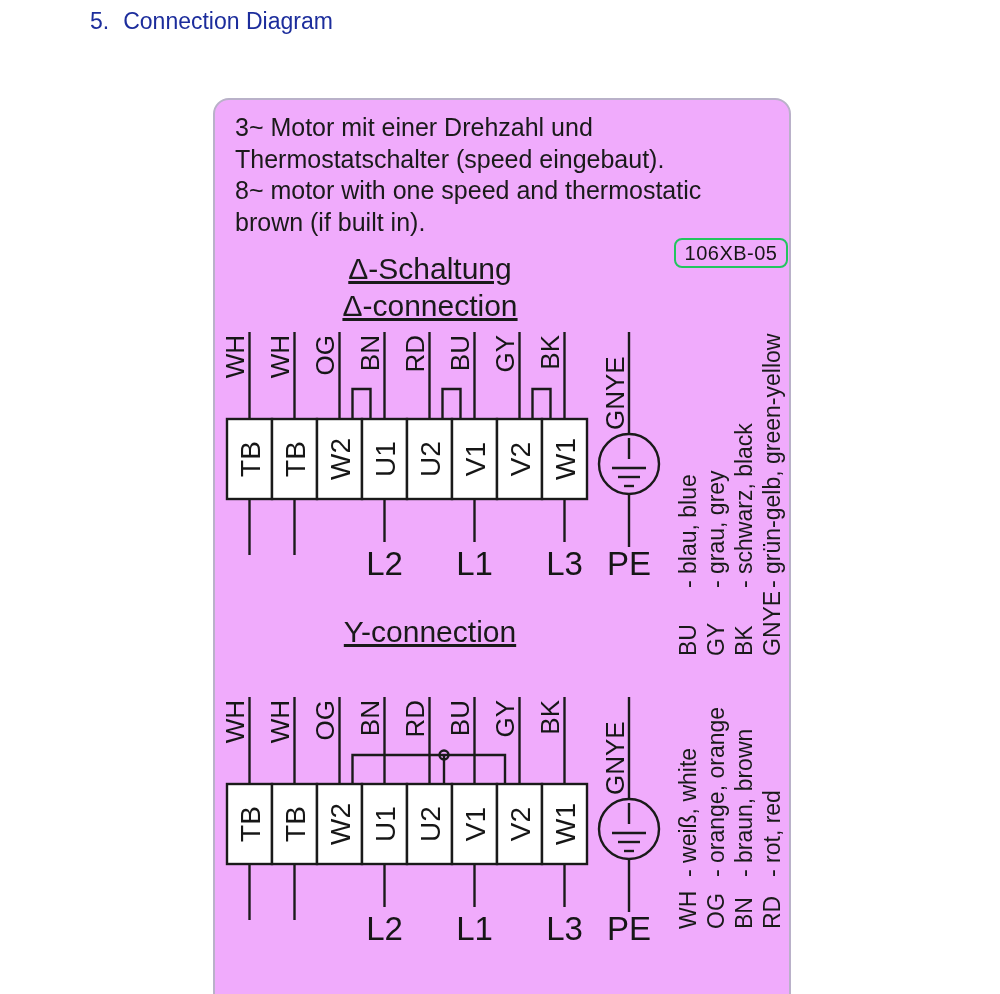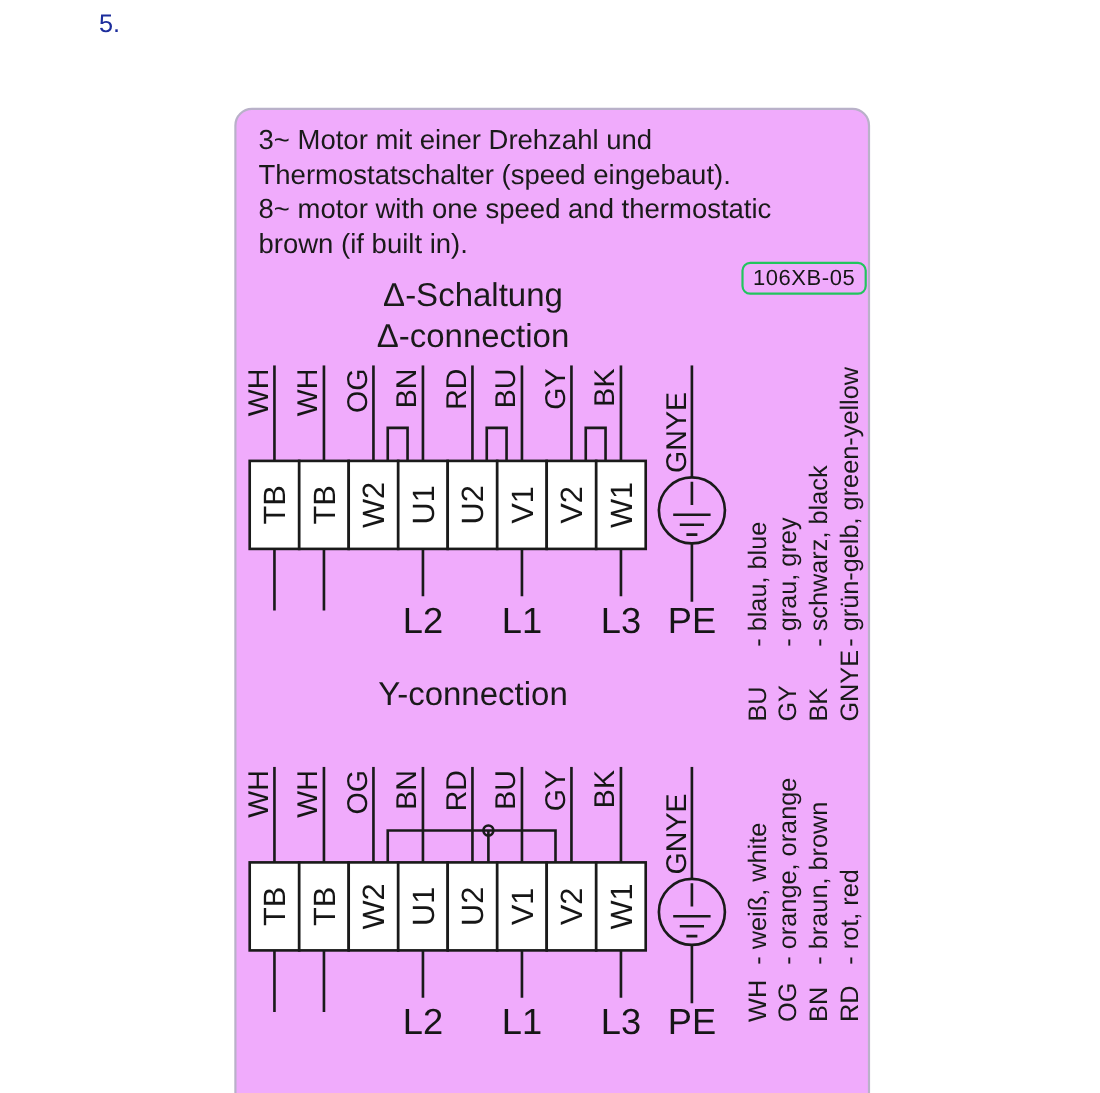--- a/index.html
+++ b/index.html
@@ -20,21 +20,21 @@
   }
   .intro { position:absolute; left:20px; top:12px; font-size:25px; line-height:31.5px; color:#1a1a1a; }
   .badge {
     position:absolute; left:459px; top:138px; width:114px; height:30px;
     border:2px solid #22c55e; border-radius:8px;
     font-size:20px; display:flex; align-items:center; justify-content:center;
     letter-spacing:0.5px;
   }
   .sec-title {
     position:absolute; left:0; width:430px; text-align:center;
-    font-size:30px; font-weight:500; line-height:37px; color:#1a1a1a;
+    font-size:30px; font-weight:500; line-height:37px; color:#1a1a1a;text-decoration:underline;
   }
   .sec-title.delta { top:150px; }
   .sec-title.wye { top:513px; }
   .circuit { position:absolute; left:2px; }
   .circuit.delta { top:232px; }
   .circuit.wye { top:597px; }
   .circuit line, .circuit path, .circuit rect, .circuit circle {
     stroke:#1a1a1a; stroke-width:2.4; fill:none;
   }
   .circuit rect { fill:#ffffff; }
@@ -52,20 +52,21 @@
   }
   .legend-item .abbr { display:inline-block; }
   .legend-top .abbr { width:68px; }
   .legend-bottom .abbr { width:52px; }
 </style>
 </head>
 <body>
 
 <h1 class="page-title">
   <span>5.</span>
+  <span>Connection Diagram</span>
 </h1>
 
 <div class="panel">
 
   <div class="intro">
     <div>3~ Motor mit einer Drehzahl und</div>
     <div>Thermostatschalter (speed eingebaut).</div>
     <div>8~ motor with one speed and thermostatic</div>
     <div>brown (if built in).</div>
   </div>

